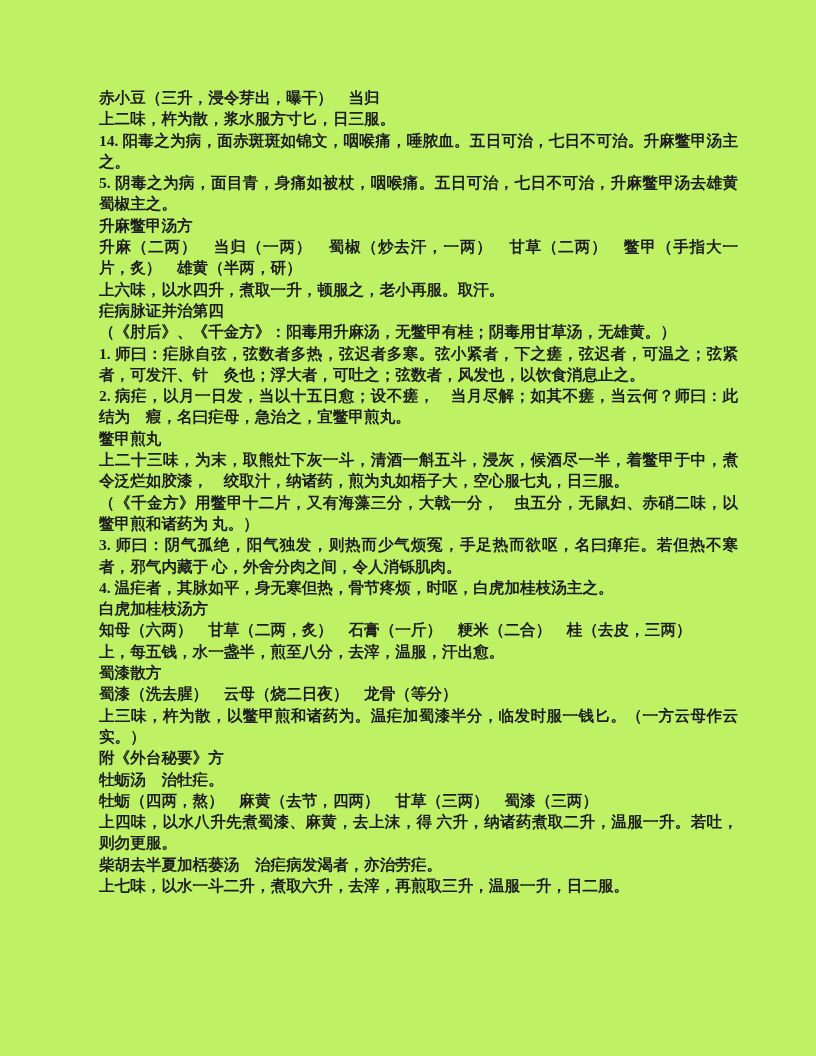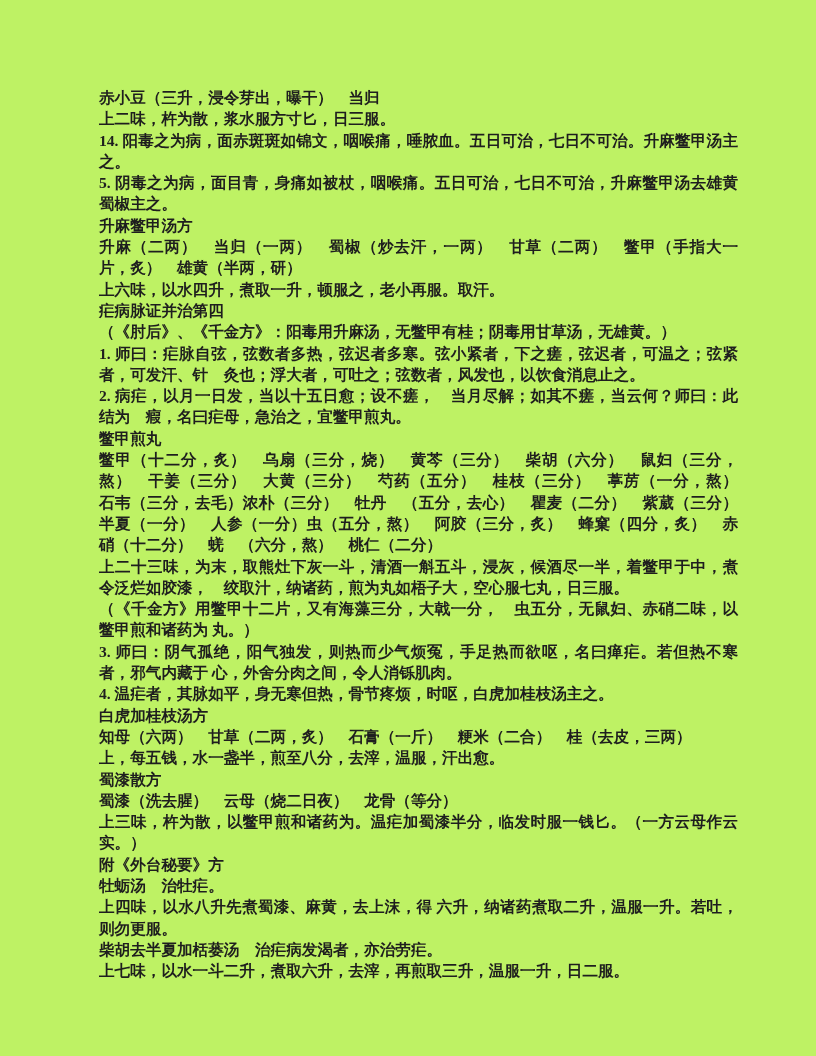--- a/index.html
+++ b/index.html
@@ -43,30 +43,30 @@
       <p class="para">14. 阳毒之为病，面赤斑斑如锦文，咽喉痛，唾脓血。五日可治，七日不可治。升麻鳖甲汤主之。</p>
       <p class="para">5. 阴毒之为病，面目青，身痛如被杖，咽喉痛。五日可治，七日不可治，升麻鳖甲汤去雄黄蜀椒主之。</p>
       <p class="para">升麻鳖甲汤方</p>
       <p class="para">升麻（二两）　当归（一两）　蜀椒（炒去汗，一两）　甘草（二两）　鳖甲（手指大一片，炙）　雄黄（半两，研）</p>
       <p class="para">上六味，以水四升，煮取一升，顿服之，老小再服。取汗。</p>
       <p class="para">疟病脉证并治第四</p>
       <p class="para">（《肘后》、《千金方》：阳毒用升麻汤，无鳖甲有桂；阴毒用甘草汤，无雄黄。）</p>
       <p class="para">1. 师曰：疟脉自弦，弦数者多热，弦迟者多寒。弦小紧者，下之瘥，弦迟者，可温之；弦紧者，可发汗、针　灸也；浮大者，可吐之；弦数者，风发也，以饮食消息止之。</p>
       <p class="para">2. 病疟，以月一日发，当以十五日愈；设不瘥，　当月尽解；如其不瘥，当云何？师曰：此结为　瘕，名曰疟母，急治之，宜鳖甲煎丸。</p>
       <p class="para">鳖甲煎丸</p>
-      <p class="para">鳖甲（十二分，炙）　乌扇（三分，烧）　黄芩（三分）　柴胡（六分）　鼠妇（三分，熬）　干姜（三分）　大黄（三分）　芍药（五分）　桂枝（三分）　葶苈（一分，熬）　石韦（三分，去毛）浓朴（三分）　牡丹　（五分，去心）　瞿麦（二分）　紫葳（三分）　半夏（一分）　人参（一分）虫（五分，熬）　阿胶（三分，炙）　蜂窠（四分，炙）　赤硝（十二分）　蜣　（六分，熬）　桃仁（二分）</p>
       <p class="para">上二十三味，为末，取熊灶下灰一斗，清酒一斛五斗，浸灰，候酒尽一半，着鳖甲于中，煮令泛烂如胶漆，　绞取汁，纳诸药，煎为丸如梧子大，空心服七丸，日三服。</p>
       <p class="para">（《千金方》用鳖甲十二片，又有海藻三分，大戟一分，　虫五分，无鼠妇、赤硝二味，以鳖甲煎和诸药为 丸。）</p>
       <p class="para">3. 师曰：阴气孤绝，阳气独发，则热而少气烦冤，手足热而欲呕，名曰瘅疟。若但热不寒者，邪气内藏于 心，外舍分肉之间，令人消铄肌肉。</p>
       <p class="para">4. 温疟者，其脉如平，身无寒但热，骨节疼烦，时呕，白虎加桂枝汤主之。</p>
       <p class="para">白虎加桂枝汤方</p>
       <p class="para">知母（六两）　甘草（二两，炙）　石膏（一斤）　粳米（二合）　桂（去皮，三两）</p>
       <p class="para">上，每五钱，水一盏半，煎至八分，去滓，温服，汗出愈。</p>
       <p class="para">蜀漆散方</p>
       <p class="para">蜀漆（洗去腥）　云母（烧二日夜）　龙骨（等分）</p>
       <p class="para">上三味，杵为散，以鳖甲煎和诸药为。温疟加蜀漆半分，临发时服一钱匕。（一方云母作云实。）</p>
       <p class="para">附《外台秘要》方</p>
       <p class="para">牡蛎汤　治牡疟。</p>
+      <p class="para">牡蛎（四两，熬）　麻黄（去节，四两）　甘草（三两）　蜀漆（三两）</p>
       <p class="para">上四味，以水八升先煮蜀漆、麻黄，去上沫，得 六升，纳诸药煮取二升，温服一升。若吐，则勿更服。</p>
       <p class="para">柴胡去半夏加栝蒌汤　治疟病发渴者，亦治劳疟。</p>
       <p class="para">上七味，以水一斗二升，煮取六升，去滓，再煎取三升，温服一升，日二服。</p>
     </div>
 </div>
 
 </body></html>

